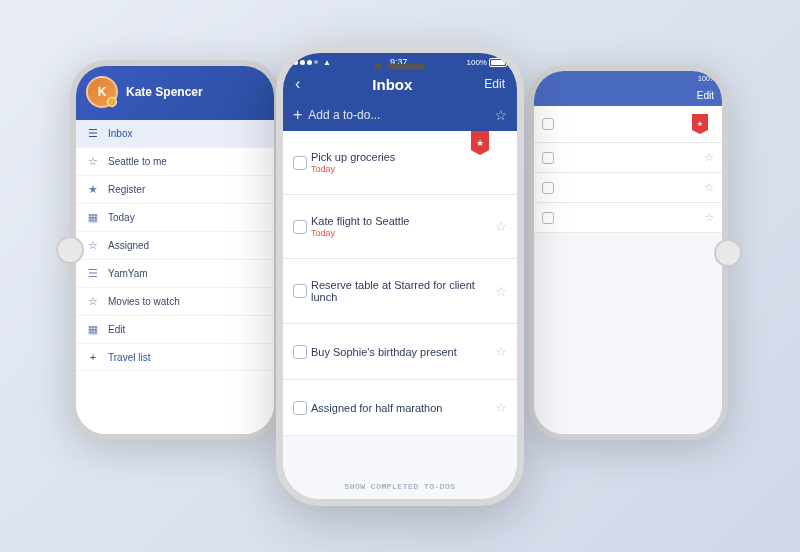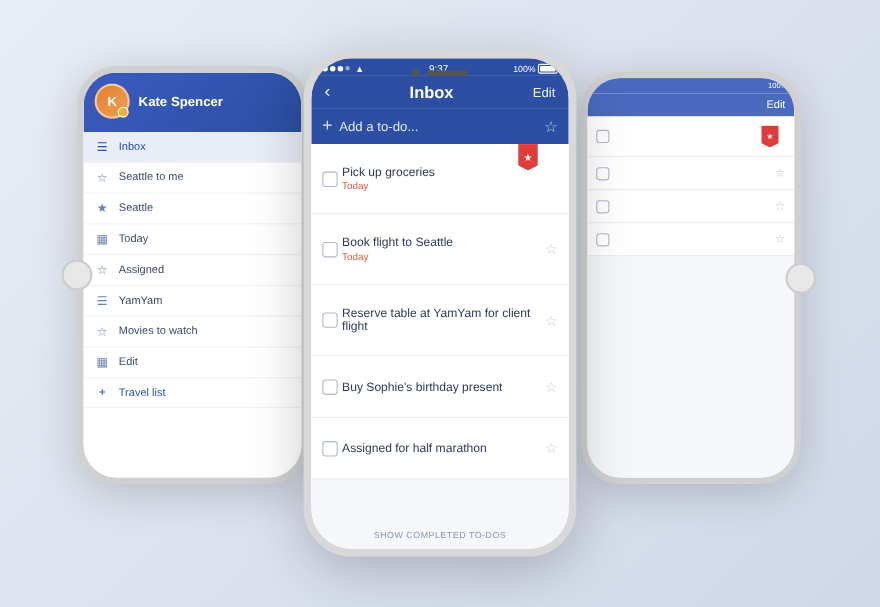--- a/index.html
+++ b/index.html
@@ -294,20 +294,21 @@
     
     .show-completed {
       background: #f5f7fa;
       text-align: center;
       padding: 8px;
       font-size: 8px;
       color: #8a96b0;
       letter-spacing: 0.5px;
       text-transform: uppercase;
       flex-shrink: 0;
+      font-family: Liberation Mono, monospace;
     }
 
     
     .sidebar-screen {
       display: flex;
       flex-direction: column;
       height: 100%;
     }
     .sidebar-user-header {
       background: linear-gradient(135deg, #3a5bbf, #2c4fa3);
@@ -468,21 +469,21 @@
         <div class="sidebar-item active">
           <span class="sidebar-icon">☰</span>
           <span>Inbox</span>
         </div>
         <div class="sidebar-item">
           <span class="sidebar-icon">☆</span>
           <span>Seattle to me</span>
         </div>
         <div class="sidebar-item">
           <span class="sidebar-icon">★</span>
-          <span>Seattle</span>
+          <span>Register</span>
         </div>
         <div class="sidebar-item">
           <span class="sidebar-icon">▦</span>
           <span>Today</span>
         </div>
         <div class="sidebar-item">
           <span class="sidebar-icon">☆</span>
           <span>Assigned</span>
         </div>
         <div class="sidebar-item">
@@ -592,30 +593,30 @@
           <div class="todo-subtitle">Today</div>
         </div>
         <div class="ribbon-badge">
           <span class="ribbon-star">★</span>
         </div>
       </div>
 
       <div class="todo-item">
         <div class="todo-checkbox"></div>
         <div class="todo-text-wrap">
-          <div class="todo-title">Book flight to Seattle</div>
+          <div class="todo-title">Kate flight to Seattle</div>
           <div class="todo-subtitle">Today</div>
         </div>
         <span class="todo-star">☆</span>
       </div>
 
       <div class="todo-item">
         <div class="todo-checkbox"></div>
         <div class="todo-text-wrap">
-          <div class="todo-title">Reserve table at YamYam for client flight</div>
+          <div class="todo-title">Reserve table at Starred for client lunch</div>
         </div>
         <span class="todo-star">☆</span>
       </div>
 
       <div class="todo-item">
         <div class="todo-checkbox"></div>
         <div class="todo-text-wrap">
           <div class="todo-title">Buy Sophie's birthday present</div>
         </div>
         <span class="todo-star">☆</span>

